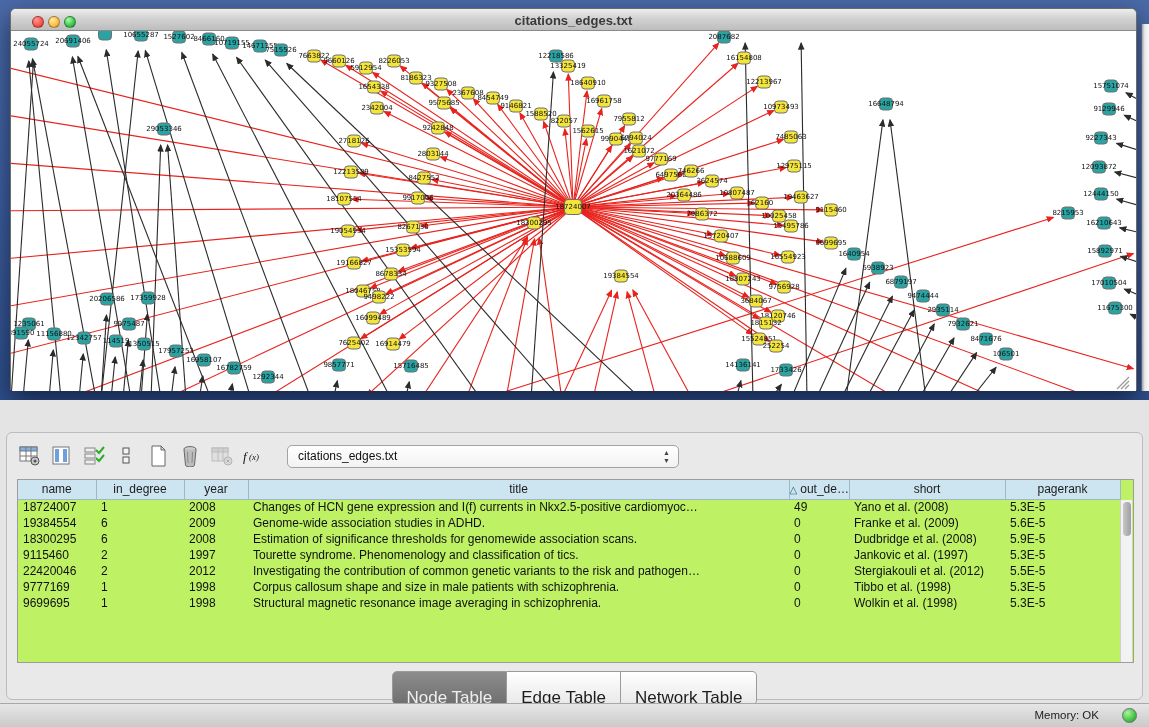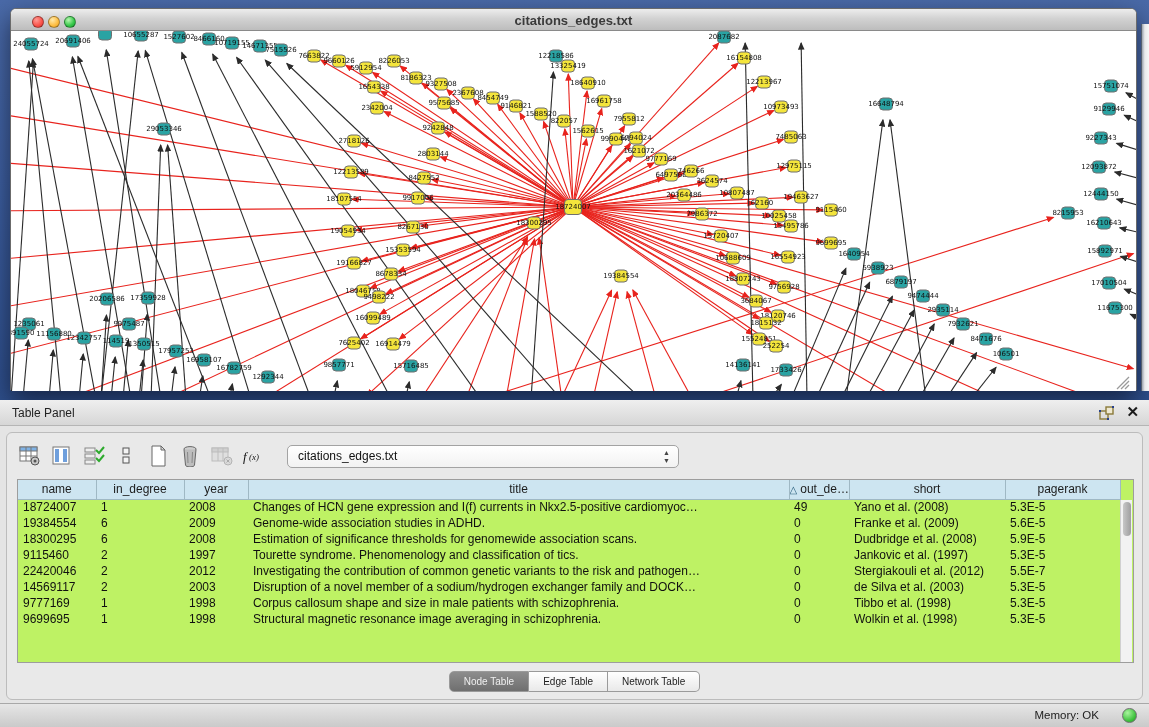--- a/index.html
+++ b/index.html
@@ -66,21 +66,21 @@
   #attr-table td { height:16px; padding:0 5px; color:#101010; white-space:nowrap;
     overflow:hidden; text-overflow:clip; }
   #attr-table .sort-tri { color:#2a5f7d; font-size:10px; margin-right:3px; }
   #vscroll { position:absolute; right:1px; top:20px; width:12px; height:162px;
     background:#f2f2f2; border-left:1px solid #d0d0d0; }
   #vscroll .thumb { position:absolute; left:2px; top:2px; width:8px; height:34px;
     border-radius:4px; background:linear-gradient(90deg,#c7c7c7,#9f9f9f); }
 
   
   #tp-tabs { position:absolute; left:0; right:0; top:238px; display:flex; justify-content:center; }
-  .seg { height:21px; line-height:20px; font-size:10px; padding:0 14px; cursor:pointer;
+  .seg { height:21px; line-height:20px; font-size:17px; padding:16px 14px; cursor:pointer;
     background:linear-gradient(180deg,#ffffff,#e9e9e9); color:#1d1d1d;
     border:1px solid #9a9a9a; border-left:none; }
   .seg:first-child { border-left:1px solid #9a9a9a; border-radius:5px 0 0 5px; }
   .seg:last-child { border-radius:0 5px 5px 0; }
   .seg.active { background:linear-gradient(180deg,#8d8d8d,#6f6f6f); color:#efefef; }
 
   
   #status-bar { position:absolute; left:0; top:703px; width:1149px; height:24px;
     background:linear-gradient(180deg,#e6e6e6,#cacaca); border-top:1px solid #a8a8a8; }
   #memory-label { position:absolute; right:50px; top:5px; font-size:11.5px; color:#222; }
@@ -731,33 +731,20 @@
           <line x1="1116" y1="388" x2="1128" y2="376" stroke="#9a9a9a" stroke-width="1.3"></line>
           <line x1="1120" y1="388" x2="1128" y2="380" stroke="#9a9a9a" stroke-width="1.3"></line>
           <line x1="1124" y1="388" x2="1128" y2="384" stroke="#9a9a9a" stroke-width="1.3"></line>
         </svg>
       </div>
   </div>
 
   <div id="right-sliver"></div>
 
   <div id="table-panel">
-    <div id="tp-header">
-      <span id="tp-title">Table Panel</span>
-      <span id="tp-float">
-        <svg width="16" height="16" viewBox="0 0 16 16">
-          <rect x="1" y="6" width="8" height="8" fill="none" stroke="#8a7a3a" stroke-width="1.4"></rect>
-          <rect x="7" y="2" width="7" height="7" fill="#efe9d2" stroke="#8a7a3a" stroke-width="1.4"></rect>
-          <rect x="0" y="5" width="2" height="2" fill="#27408b"></rect>
-            <rect x="8" y="13" width="2" height="2" fill="#27408b"></rect>
-          <rect x="13" y="1" width="2" height="2" fill="#27408b"></rect>
-        </svg>
-      </span>
-      <span id="tp-close">✕</span>
-    </div>
 
     <div id="tp-body">
       <div id="tp-toolbar">
 
         <div class="tb-btn">
             <svg width="22" height="20" viewBox="0 0 22 20">
               <rect x="1" y="1" width="17" height="14" fill="#fff" stroke="#777"></rect>
               <rect x="1" y="1" width="17" height="4" fill="#7fb2e5" stroke="#777"></rect>
               <line x1="7" y1="1" x2="7" y2="15" stroke="#777"></line>
               <line x1="12" y1="1" x2="12" y2="15" stroke="#777"></line>
@@ -883,30 +870,21 @@
                 <td>Jankovic et al. (1997)</td>
                 <td>5.3E-5</td>
               </tr>
               <tr>
                 <td>22420046</td>
                 <td>2</td>
                 <td>2012</td>
                 <td>Investigating the contribution of common genetic variants to the risk and pathogen…</td>
                 <td>0</td>
                 <td>Stergiakouli et al. (2012)</td>
-                <td>5.5E-7</td>
-              </tr>
-              <tr>
-                <td>14569117</td>
-                <td>2</td>
-                <td>2003</td>
-                <td>Disruption of a novel member of a sodium/hydrogen exchanger family and DOCK…</td>
-                <td>0</td>
-                <td>de Silva et al. (2003)</td>
-                <td>5.3E-5</td>
+                <td>5.5E-5</td>
               </tr>
               <tr>
                 <td>9777169</td>
                 <td>1</td>
                 <td>1998</td>
                 <td>Corpus callosum shape and size in male patients with schizophrenia.</td>
                 <td>0</td>
                 <td>Tibbo et al. (1998)</td>
                 <td>5.3E-5</td>
               </tr>

